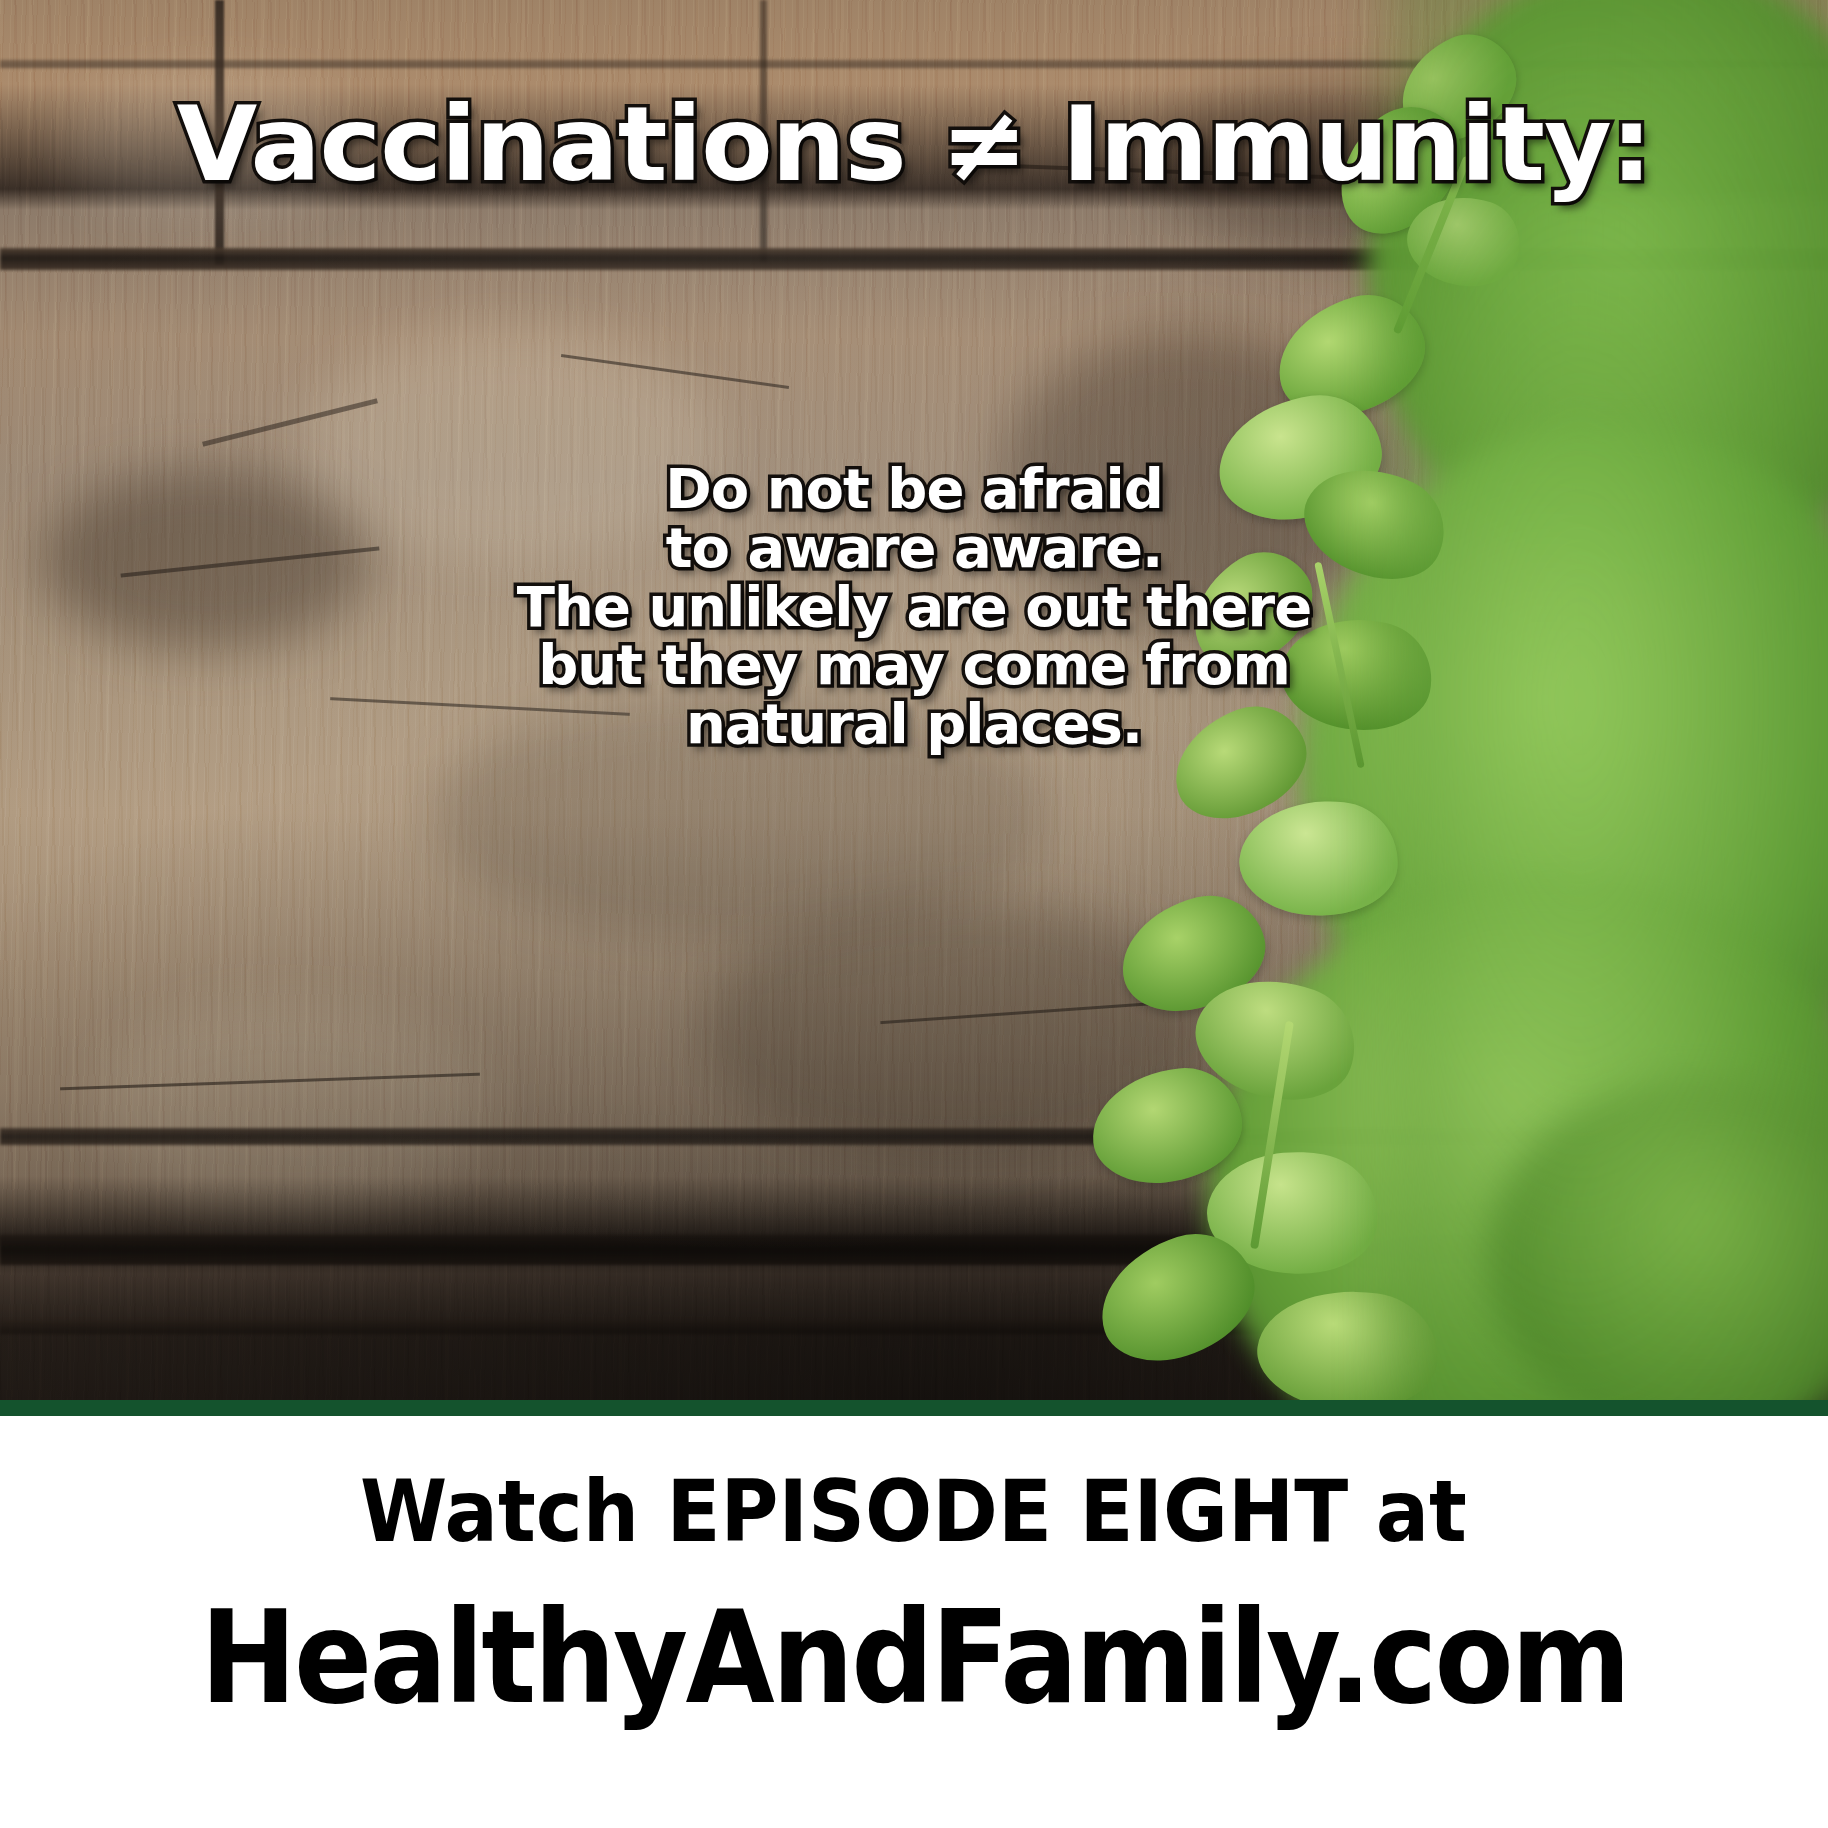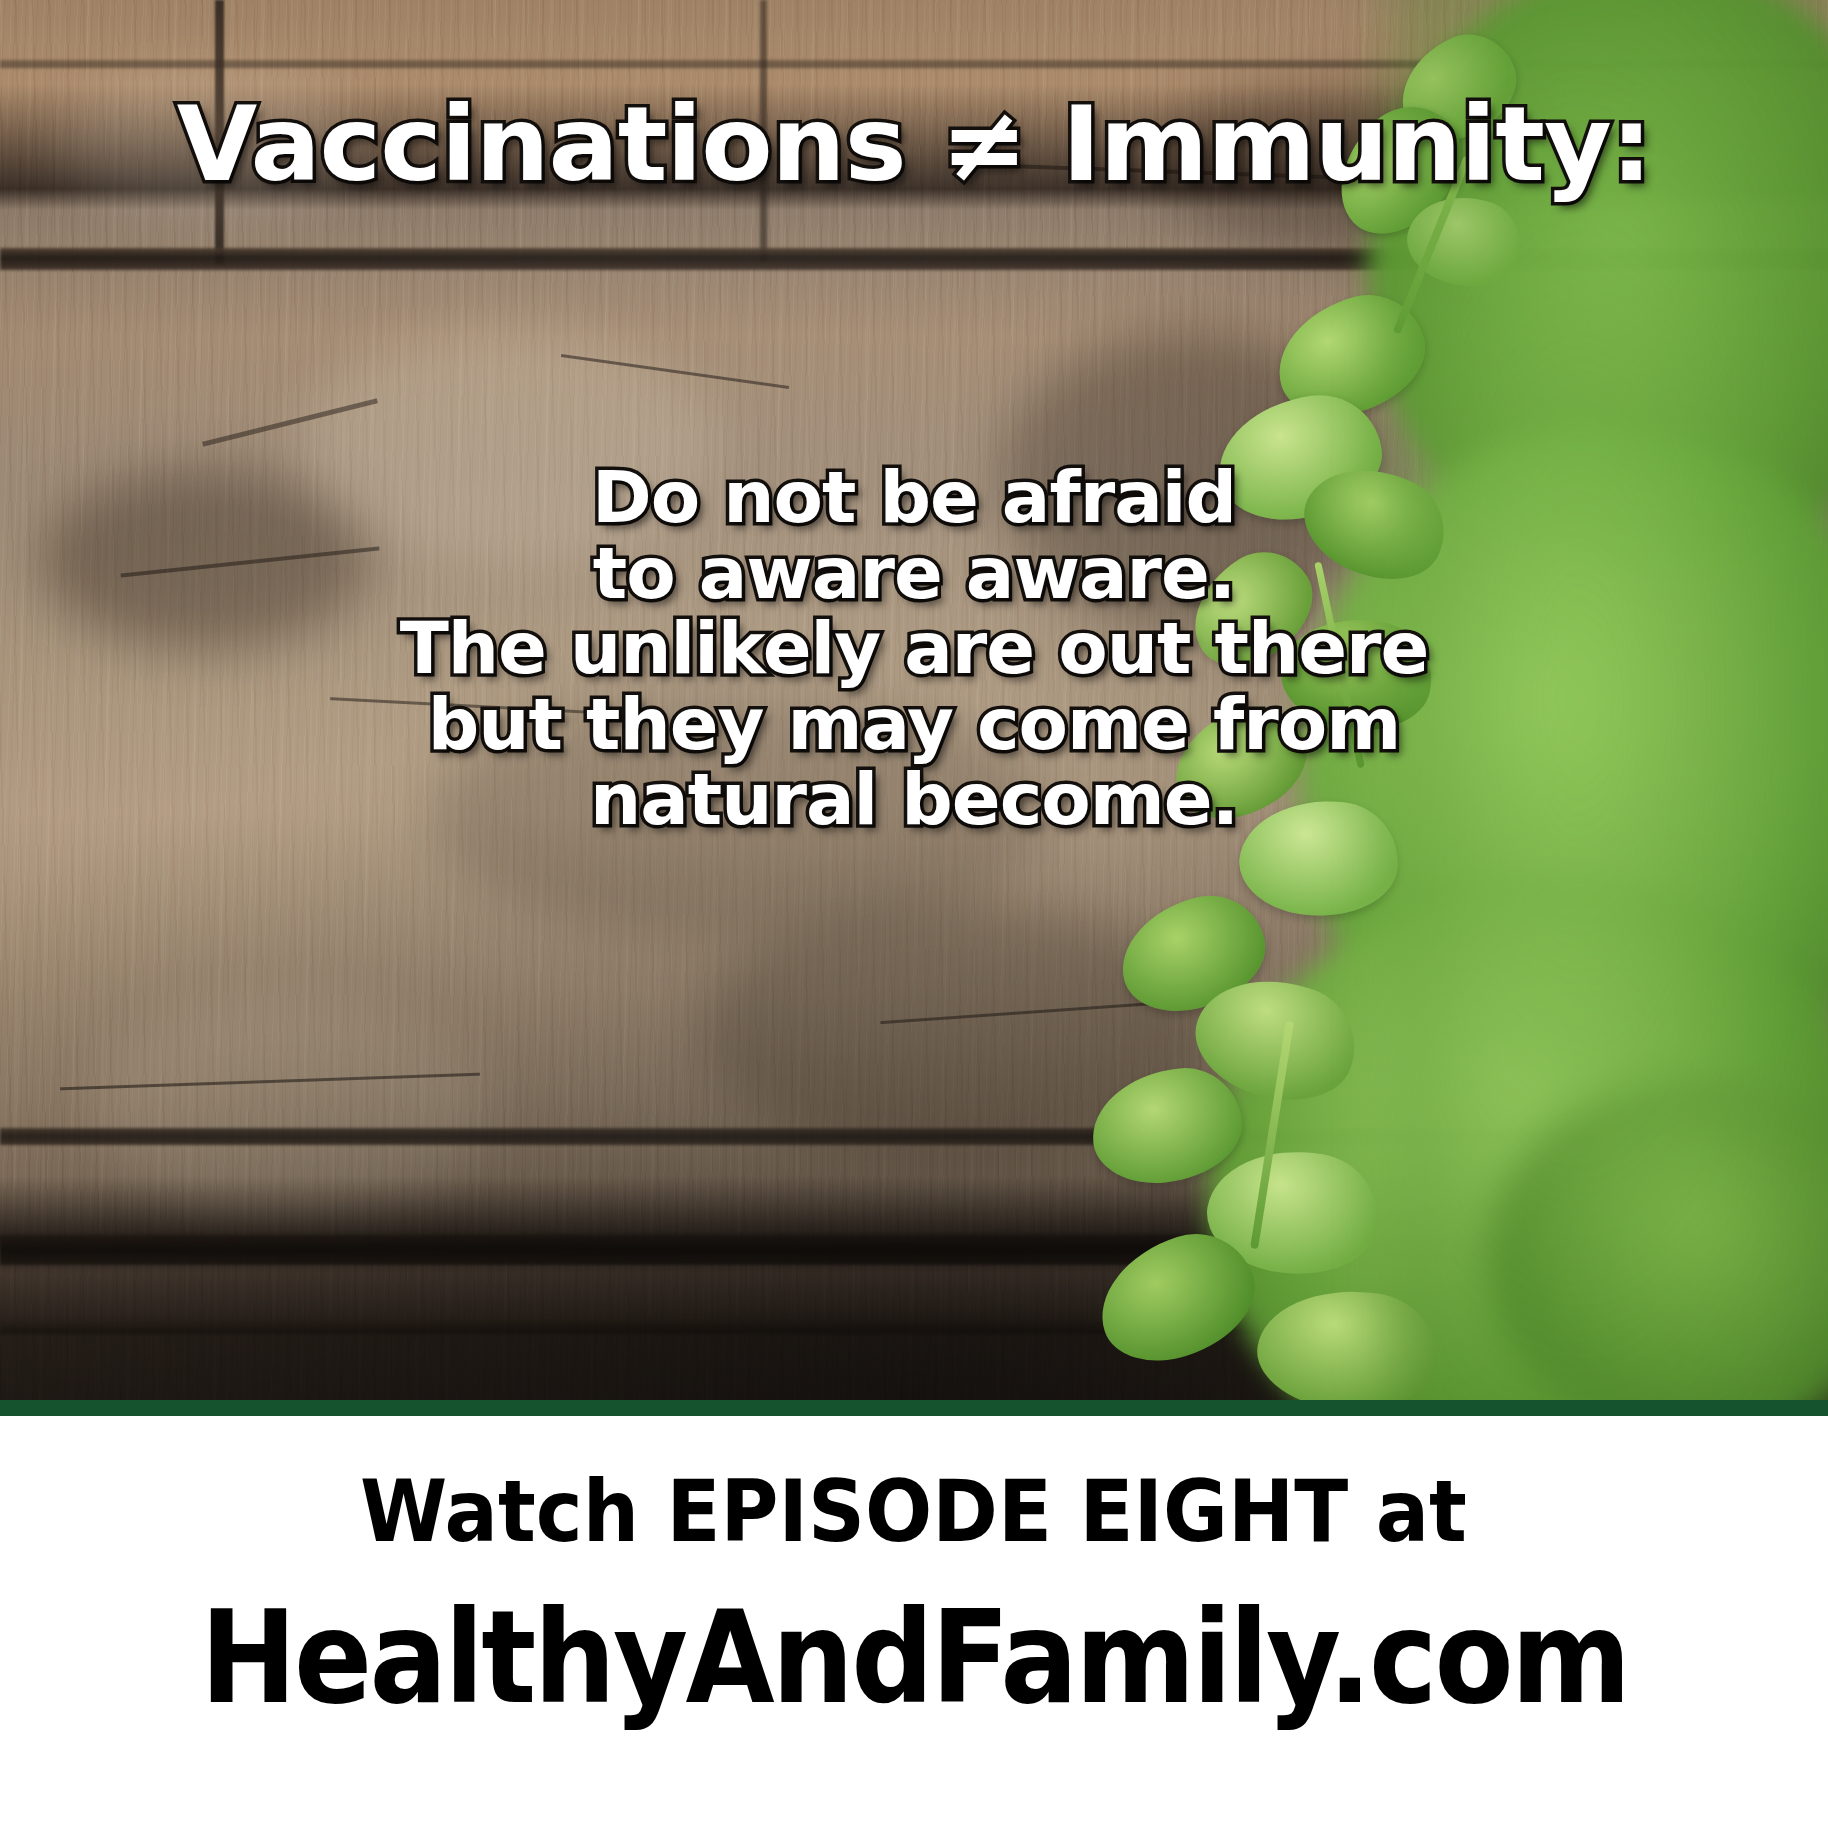--- a/index.html
+++ b/index.html
@@ -151,21 +151,21 @@
     text-shadow:5px 6px 9px rgba(0,0,0,.55);
     white-space:nowrap;
   }
 
   .body-block {
     position:absolute;
     left:0; right:0; top:460px;
     text-align:center;
     font-family:"DejaVu Sans", sans-serif;
     font-weight:bold;
-    font-size:72px;
+    font-size:56px;
     line-height:1.05;
     letter-spacing:-1px;
     color:#ffffff;
     -webkit-text-stroke:7px #14100d;
     paint-order:stroke fill;
     text-shadow:5px 6px 9px rgba(0,0,0,.55);
   }
   .body-block .bl { display:block; white-space:nowrap; }
 
   
@@ -270,21 +270,21 @@
       <div style="position:absolute;right:-40px;top:-60px;width:480px;height:1520px;background:radial-gradient(ellipse at 40% 50%,rgba(138,196,86,.55),rgba(86,147,48,.35) 60%,rgba(60,105,34,.25) 100%);filter:blur(26px);"></div>
     </div>
 
     <div class="headline">Vaccinations ≠ Immunity:</div>
 
     <div class="body-block">
       <span class="bl">Do not be afraid</span>
       <span class="bl">to aware aware.</span>
       <span class="bl">The unlikely are out there</span>
       <span class="bl">but they may come from</span>
-      <span class="bl">natural become.</span>
+      <span class="bl">natural places.</span>
     </div>
   </div>
 
   <div class="band">
     <div class="cta">Watch EPISODE EIGHT at</div>
     <div class="url">HealthyAndFamily.com</div>
   </div>
 
 </div>
 

